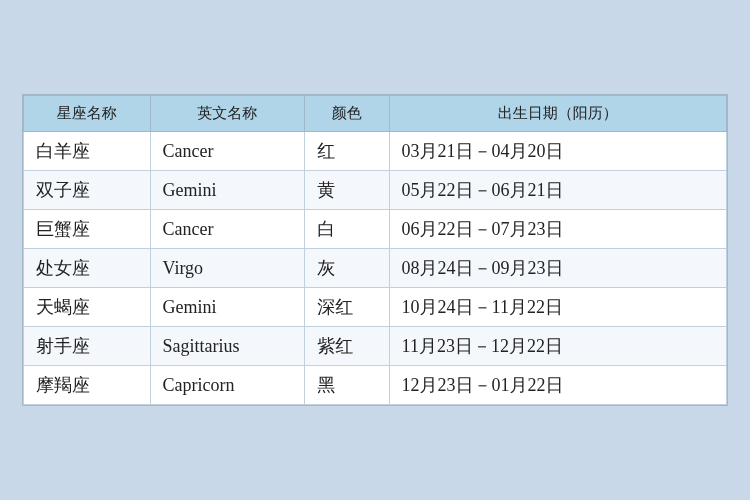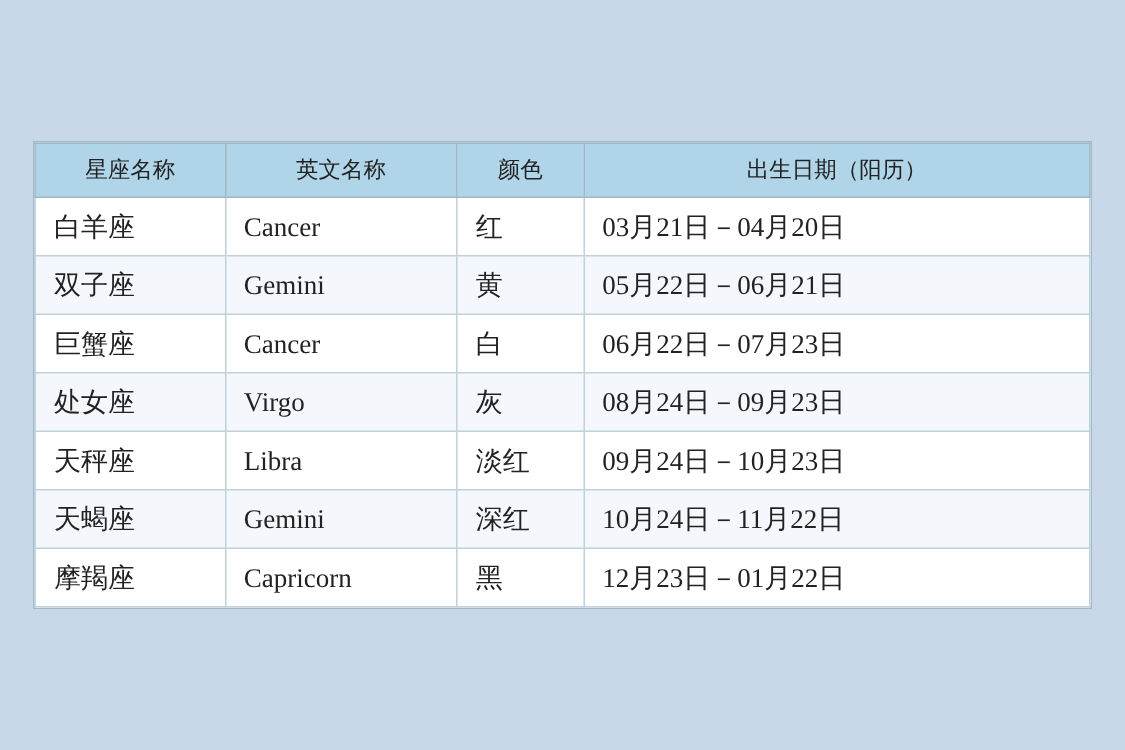--- a/index.html
+++ b/index.html
@@ -94,30 +94,30 @@
           <td>白</td>
           <td>06月22日－07月23日</td>
         </tr>
         <tr>
           <td>处女座</td>
           <td>Virgo</td>
           <td>灰</td>
           <td>08月24日－09月23日</td>
         </tr>
         <tr>
-          <td>天秤座</td>
-          <td>Libra</td>
-          <td>淡红</td>
-          <td>09月24日－10月23日</td>
-        </tr>
-        <tr>
           <td>天蝎座</td>
           <td>Gemini</td>
           <td>深红</td>
           <td>10月24日－11月22日</td>
+        </tr>
+        <tr>
+          <td>射手座</td>
+          <td>Sagittarius</td>
+          <td>紫红</td>
+          <td>11月23日－12月22日</td>
         </tr>
         <tr>
           <td>摩羯座</td>
           <td>Capricorn</td>
           <td>黑</td>
           <td>12月23日－01月22日</td>
         </tr>
       </tbody>
   </table>
 </div>

